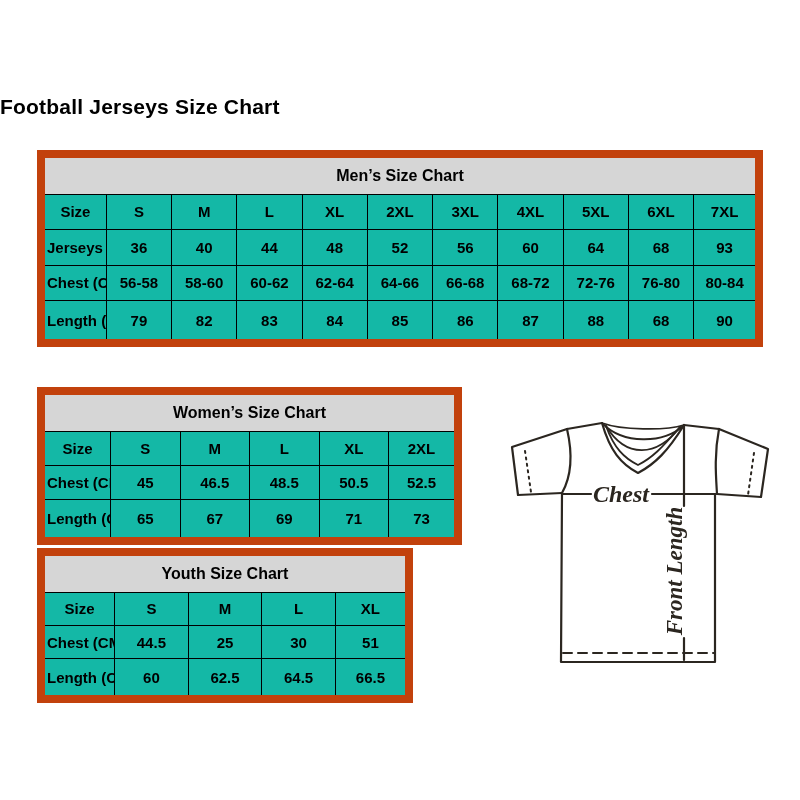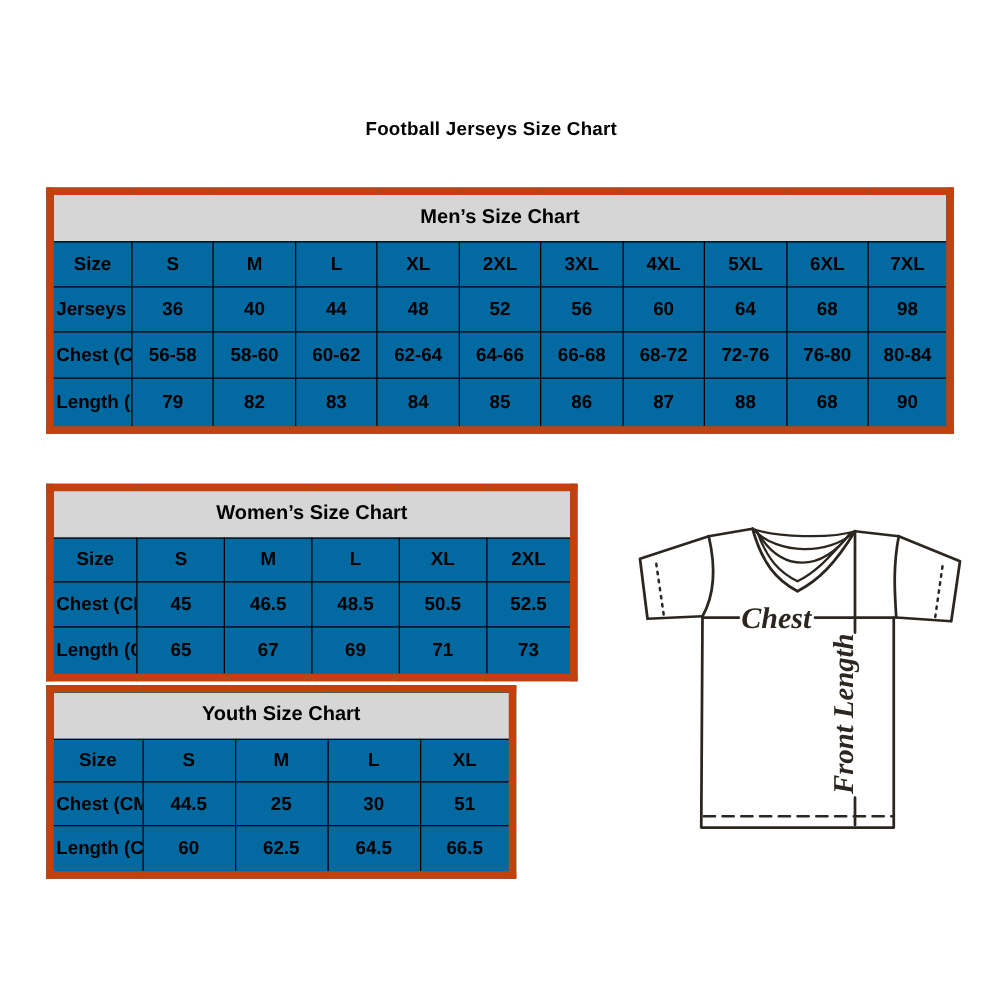--- a/index.html
+++ b/index.html
@@ -8,30 +8,30 @@
     width:800px; height:800px;
     font-family:"Liberation Sans", sans-serif;
     color:#000;
   }
   .canvas {
     position:relative; width:800px; height:800px;
     background:#ffffff; overflow:hidden;
   }
   .page-title {
     position:absolute; top:95px; left:0; width:786px;
-    text-align:center;
-    font-size:15px; font-weight:bold; color:#000;
+    text-align:left;
+    font-size:21px; font-weight:bold; color:#000;
     letter-spacing:0.2px;
   }
   table.size-table {
     position:absolute;
     border-collapse:collapse;
     table-layout:fixed;
-    background:#0369a1;
-    border:6px solid #c2410c;
+    background:#14b8a6;
+    border:8px solid #c2410c;
   }
   table.size-table th,
   table.size-table td {
     border:1px solid #000;
     text-align:center;
     vertical-align:middle;
     font-weight:bold;
     font-size:15px;
     color:#000;
     padding:0 2px;
@@ -86,21 +86,21 @@
           <td>Jerseys Size</td>
           <td>36</td>
           <td>40</td>
           <td>44</td>
           <td>48</td>
           <td>52</td>
           <td>56</td>
           <td>60</td>
           <td>64</td>
           <td>68</td>
-          <td>98</td>
+          <td>93</td>
         </tr>
         <tr>
           <td>Chest (CM)</td>
           <td>56-58</td>
           <td>58-60</td>
           <td>60-62</td>
           <td>62-64</td>
           <td>64-66</td>
           <td>66-68</td>
           <td>68-72</td>

